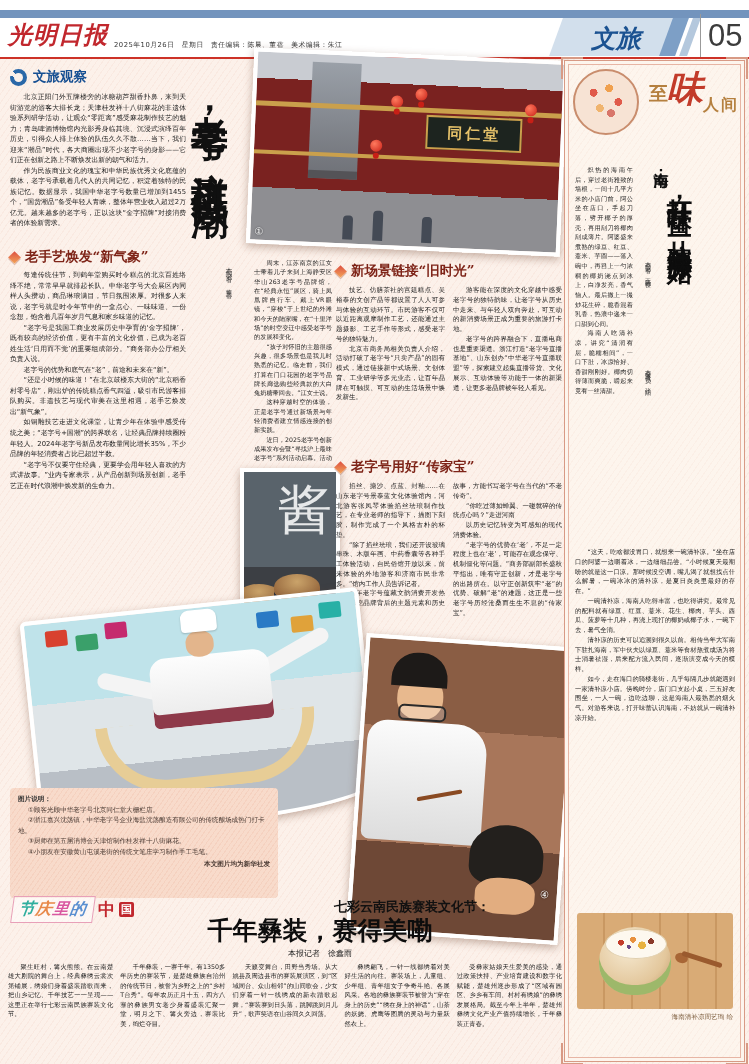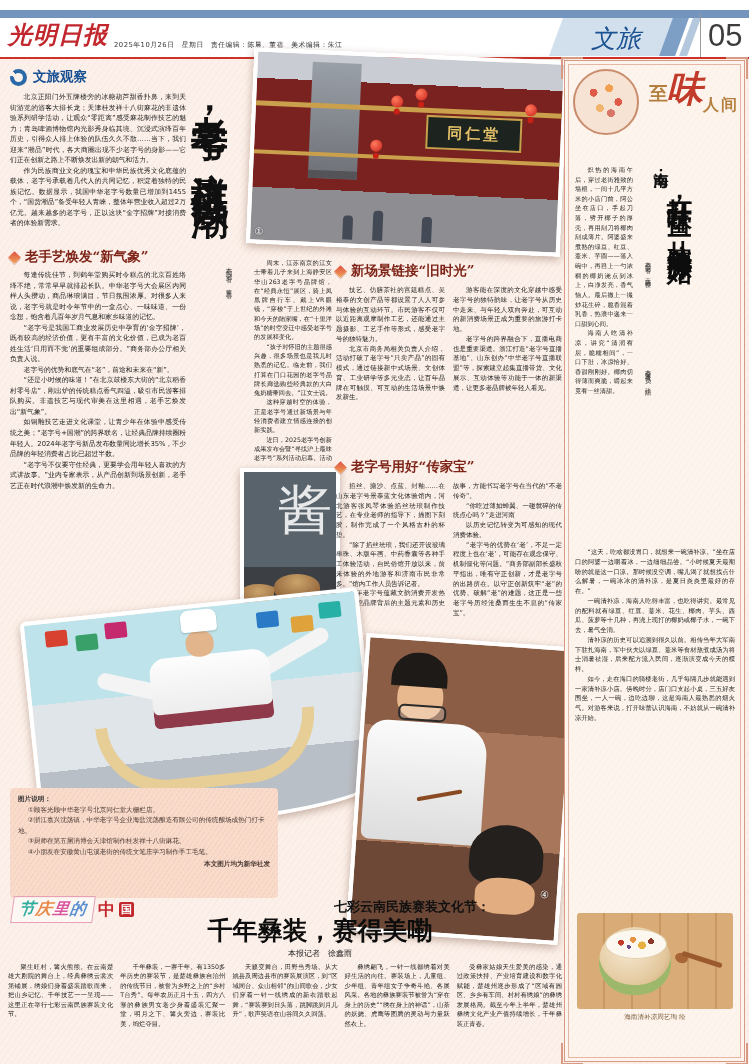--- a/index.html
+++ b/index.html
@@ -9,21 +9,21 @@
      background:repeating-linear-gradient(125deg, rgba(221,146,122,.08) 0 1px, transparent 1px 5px),#fcf1ea;}
   
   .topbar{position:absolute;left:0;top:10px;width:749px;height:8px;background:#7394bd;}
   .masthead{position:absolute;left:8px;top:19px;font-family:"DejaVu Serif",serif;
      font-size:24px;font-weight:bold;font-style:italic;color:#c1272d;letter-spacing:1px;}
   .dateline{position:absolute;left:114px;top:40px;font-size:6.8px;color:#333;letter-spacing:.5px;}
   .tab-main{position:absolute;left:556px;top:18px;width:118px;height:38px;background:#d2dfec;transform:skewX(-20deg);}
   .tab-s1{position:absolute;left:666px;top:18px;width:16px;height:38px;background:#7d9fc6;transform:skewX(-20deg);}
   .tab-s2{position:absolute;left:686px;top:18px;width:8px;height:38px;background:#b4c8dd;transform:skewX(-20deg);}
   .tab-label{position:absolute;left:566px;top:22px;width:100px;text-align:center;
-     font-family:"DejaVu Serif",serif;font-size:25px;font-weight:normal;font-style:italic;color:#1b5291;}
+     font-family:"DejaVu Serif",serif;font-size:25px;font-weight:bold;font-style:italic;color:#1b5291;}
   .pg-div{position:absolute;left:700px;top:14px;width:1px;height:44px;background:#9a9a9a;}
   .pageno{position:absolute;left:708px;top:18px;font-size:31px;color:#3c3c3c;font-family:"Liberation Sans",sans-serif;}
   .redrule{position:absolute;left:0;top:57px;width:749px;height:2px;background:#cd3227;}
   
   .bt p{margin:0;text-indent:2em;text-align:justify;}
   .sechead{position:absolute;display:flex;align-items:center;gap:6px;}
   .diamond{width:9px;height:9px;background:linear-gradient(135deg,#dd4f41,#f2a65a);
      transform:rotate(45deg);box-shadow:1px 1px 0 rgba(150,60,40,.3);flex:none;}
   .sechead h3{margin:0;font-family:"DejaVu Serif",serif;font-weight:bold;font-size:13.5px;color:#7e2418;}
   
@@ -147,21 +147,21 @@
   .t-illo{position:absolute;left:12px;top:852px;width:156px;height:96px;border-radius:3px;overflow:hidden;
      background:repeating-linear-gradient(90deg,#d9ab76 0 26px,#c99862 26px 28px),linear-gradient(#bfe0e8 0 18%,transparent 18%);}
   .coco{position:absolute;left:22px;top:14px;width:72px;height:68px;border-radius:50% 50% 46% 46%;
      background:radial-gradient(circle at 40% 30%,#f6ead2,#e3c79c 60%,#b98d5e);box-shadow:inset 0 -10px 0 #9db86a;}
   .coco-top{position:absolute;left:28px;top:16px;width:60px;height:28px;border-radius:50%;background:
      radial-gradient(circle 3px at 25% 45%,#c23b2a 97%,transparent),radial-gradient(circle 3px at 45% 35%,#e8913f 97%,transparent),
      radial-gradient(circle 4px at 60% 55%,#e8b13f 97%,transparent),radial-gradient(circle 3px at 75% 40%,#8a3a2a 97%,transparent),
      radial-gradient(circle 2px at 38% 60%,#6a4a8a 97%,transparent),#fdf8ef;border:1px solid #e0cfae;}
   .spoon{position:absolute;left:104px;top:44px;width:42px;height:5px;background:#9a5a2e;border-radius:3px;transform:rotate(18deg);}
   .spoon-head{position:absolute;left:98px;top:40px;width:13px;height:10px;border-radius:50%;background:#a86636;transform:rotate(18deg);}
-  .t-caps{position:absolute;left:12px;top:952px;width:156px;display:flex;justify-content:center;
+  .t-caps{position:absolute;left:12px;top:952px;width:156px;display:flex;justify-content:flex-end;
      font-size:6.6px;color:#7a5a3a;font-family:"DejaVu Serif",serif;}
 </style>
 </head>
 <body>
 
 <div class="page">
   <div class="content-bg"></div>
 
   <div class="topbar"></div>
   <div class="masthead">光明日报</div>

